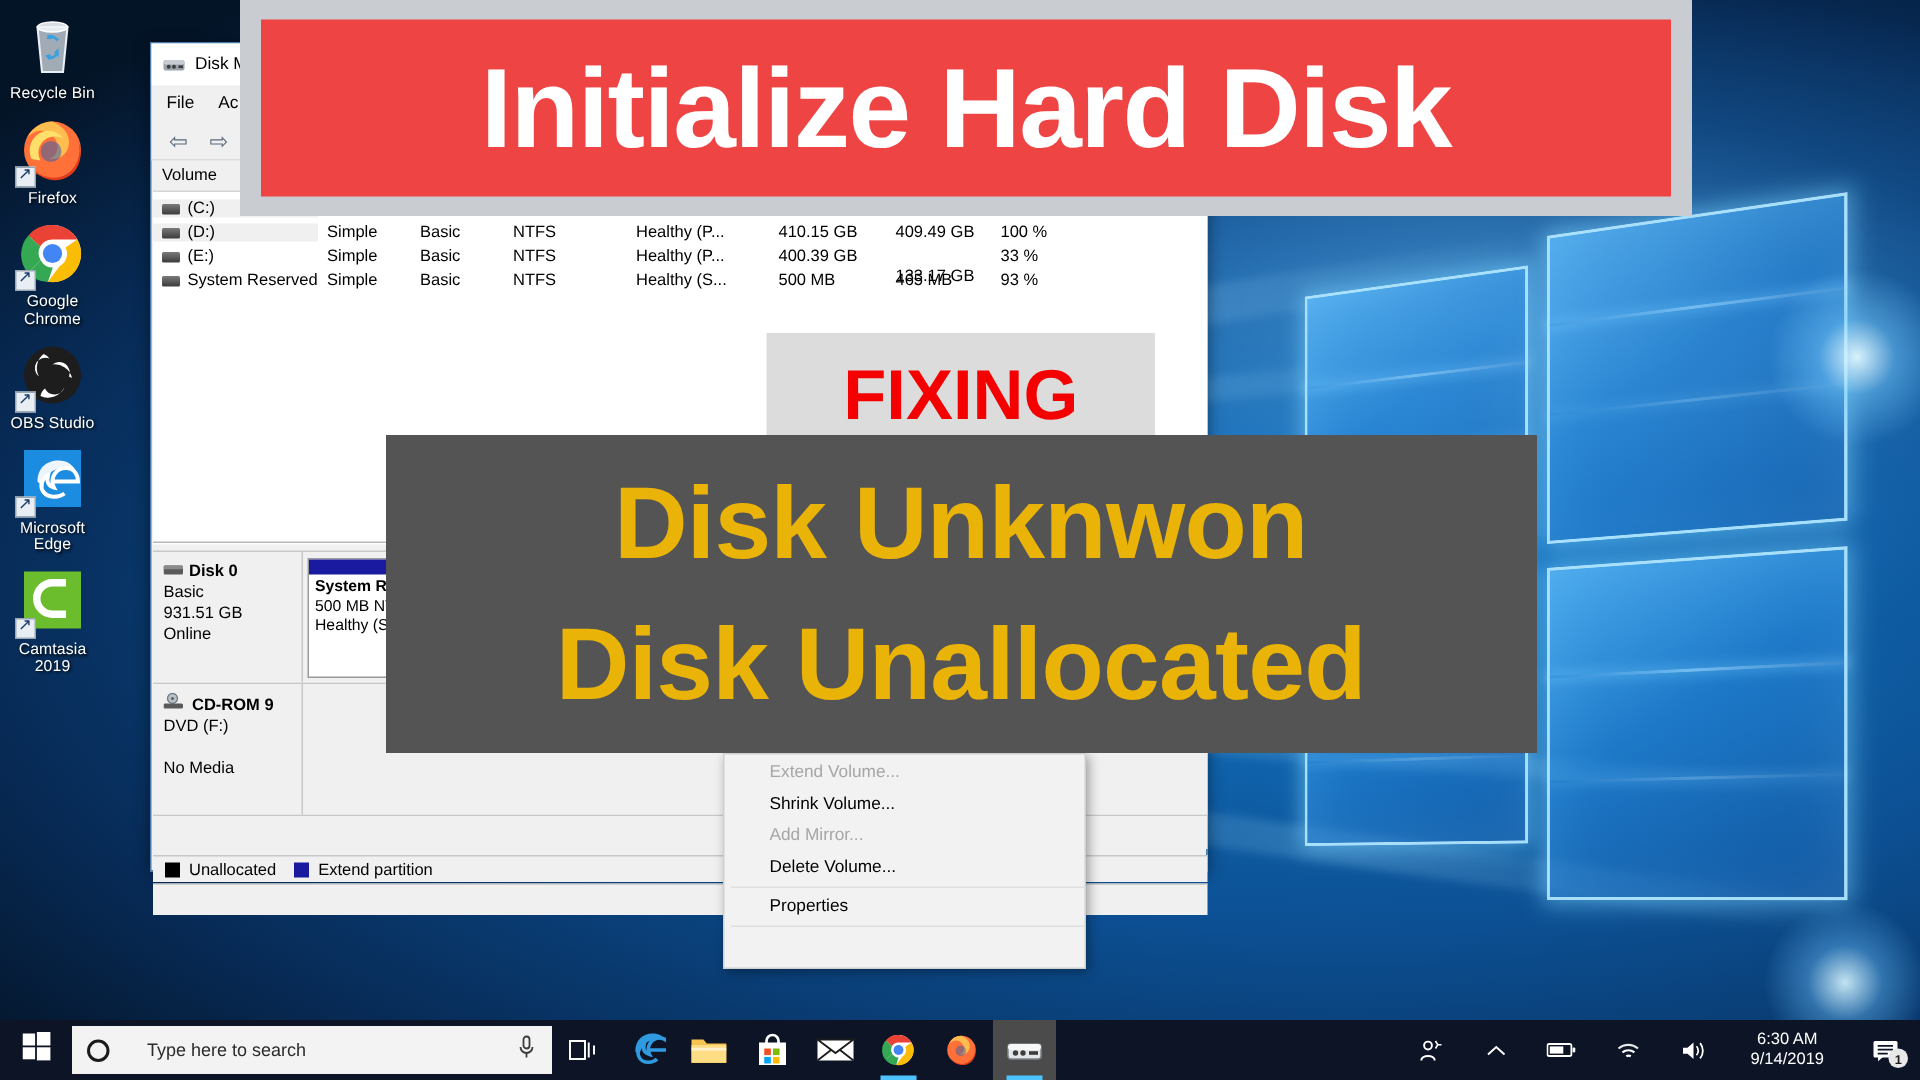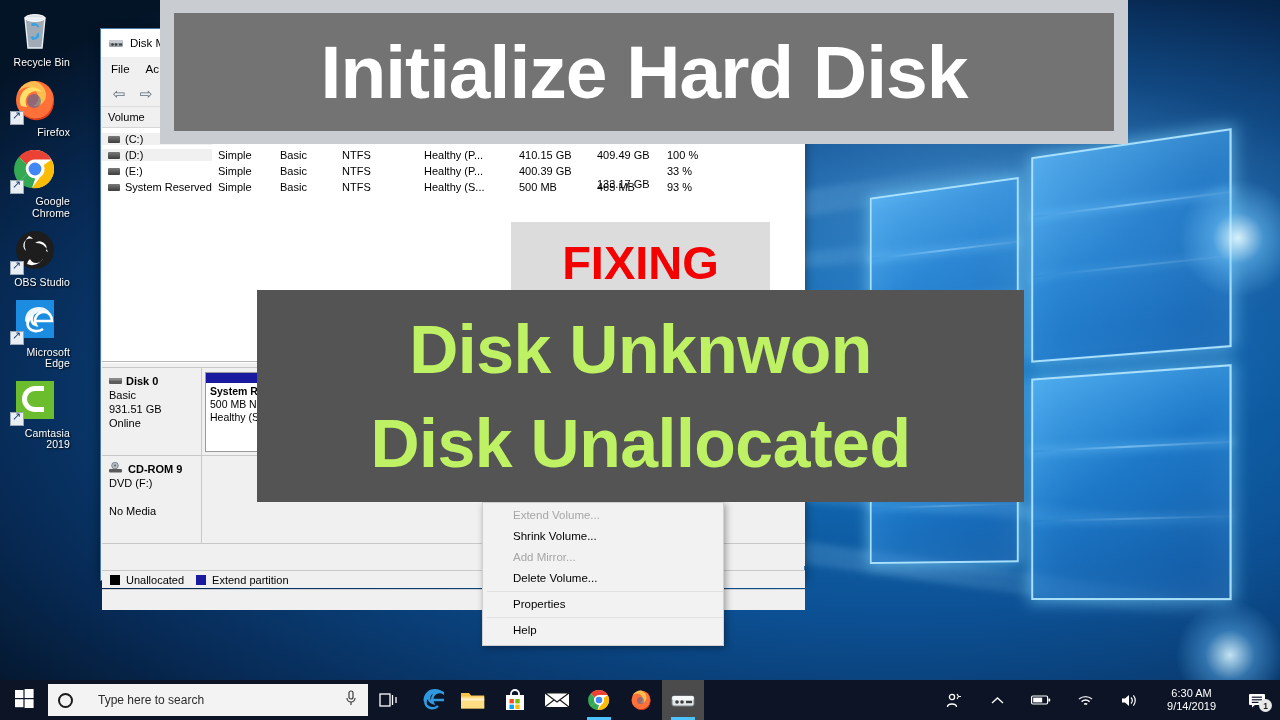--- a/index.html
+++ b/index.html
@@ -28,21 +28,21 @@
   .pane i{ position:absolute; left:0; right:0; height:2px; background:linear-gradient(90deg, rgba(255,255,255,0), rgba(215,245,255,.95), rgba(255,255,255,.25)); box-shadow:0 0 8px 2px rgba(150,220,255,.6); }
   #p1{ left:0;    top:24px;  width:163px; height:186px; }
   #p2{ left:176px; top:6px;   width:194px; height:206px; }
   #p3{ left:0;    top:226px; width:163px; height:186px; }
   #p4{ left:176px; top:228px; width:194px; height:222px; }
   #glowTR{ position:absolute; left:1178px; top:178px; width:120px; height:120px; border-radius:50%; background:radial-gradient(circle, rgba(225,248,255,.95) 0%, rgba(120,205,255,.45) 30%, rgba(0,0,0,0) 70%); }
   #glowBR{ position:absolute; left:1175px; top:600px; width:110px; height:110px; border-radius:50%; background:radial-gradient(circle, rgba(215,245,255,.9) 0%, rgba(110,195,255,.4) 32%, rgba(0,0,0,0) 70%); }
 
   
   #desktop-icons{ position:absolute; left:0; top:6px; width:70px; }
-  .dicon{ width:70px; margin-bottom:7px; text-align:right; cursor:default; }
+  .dicon{ width:70px; margin-bottom:7px; text-align:center; cursor:default; }
   .dicon .glyph{ width:48px; height:48px; margin:0 auto 3px; position:relative; }
   .dicon .lbl{ color:#fff; font-size:10.5px; line-height:11.5px; text-shadow:1px 1px 2px rgba(0,0,0,.95); letter-spacing:.1px; }
   .shortcut{ position:absolute; left:-1px; bottom:-1px; width:14px; height:14px; background:#e9eef4; border:1px solid #9aa7b4; }
   .shortcut::after{ content:"↗"; position:absolute; left:1px; top:-3px; font-size:11px; color:#1a3a6b; }
 
   
   #dm-window{
     position:absolute; left:100px; top:28px; width:705px; height:553px;
     background:#f0f0f0; border:1px solid #4b7aa8;
     box-shadow:0 2px 10px rgba(0,0,0,.45);
@@ -92,37 +92,37 @@
   .mitem.disabled{ color:#a6a6a6; }
   .msep{ height:1px; background:#e0e0e0; margin:2px 0 2px 4px; }
 
   
   #banner{
     position:absolute; left:160px; top:0; width:968px; height:144px;
     background:#c9cdd1; z-index:40;
     display:flex; align-items:center; justify-content:center;
   }
   #banner-inner{
-    width:940px; height:118px; background:#737373;
+    width:940px; height:118px; background:#ef4444;
     display:flex; align-items:center; justify-content:center;
   }
   #banner-text{ color:#fff; font-size:75px; font-weight:bold; letter-spacing:-1px; line-height:78px; white-space:nowrap; }
 
   #fixing-box{
     position:absolute; left:511px; top:222px; width:259px; height:80px;
     background:#dcdcdc; z-index:41; display:flex; align-items:center; justify-content:center;
   }
   #fixing-text{ color:#f40000; font-size:47px; font-weight:bold; letter-spacing:0px; }
 
   #gray-overlay{
     position:absolute; left:257px; top:290px; width:767px; height:212px;
     background:#545454; z-index:42;
     display:flex; flex-direction:column; align-items:center; justify-content:center;
   }
-  #gray-overlay div{ color:#bef264; font-size:68px; font-weight:bold; line-height:94px; white-space:nowrap; letter-spacing:-.5px; }
+  #gray-overlay div{ color:#eab308; font-size:68px; font-weight:bold; line-height:94px; white-space:nowrap; letter-spacing:-.5px; }
 
   
   #taskbar{ position:absolute; left:0; bottom:0; width:1280px; height:40px; background:#0c1426; display:flex; align-items:center; z-index:50; }
   #start-btn{ width:48px; height:40px; display:flex; align-items:center; justify-content:center; }
   #search-box{ width:320px; height:32px; background:#f3f3f3; display:flex; align-items:center; padding:0 10px; margin-left:0; }
   #search-box .circ{ width:15px; height:15px; border:2px solid #1b1b1b; border-radius:50%; flex:none; }
   #search-text{ flex:1; margin-left:25px; font-size:12px; color:#2b2b2b; }
   .tbicon{ width:42px; height:40px; display:flex; align-items:center; justify-content:center; position:relative; }
   .tbicon.active{ background:#4b4b4b; }
   .tbicon .run{ position:absolute; bottom:0; left:9px; width:24px; height:3px; background:#4cc2ff; }
@@ -403,21 +403,20 @@
 </div>
 
 <div id="ctxmenu">
     <div class="mitem disabled">Extend Volume...</div>
     <div class="mitem">Shrink Volume...</div>
     <div class="mitem disabled">Add Mirror...</div>
     <div class="mitem">Delete Volume...</div>
     <div class="msep"></div>
     <div class="mitem">Properties</div>
     <div class="msep"></div>
-    <div class="mitem">Help</div>
   </div>
 
 <div id="banner">
   <div id="banner-inner">
     <span id="banner-text">Initialize Hard Disk</span>
   </div>
 </div>
 
 <div id="fixing-box">
   <span id="fixing-text">FIXING</span>

